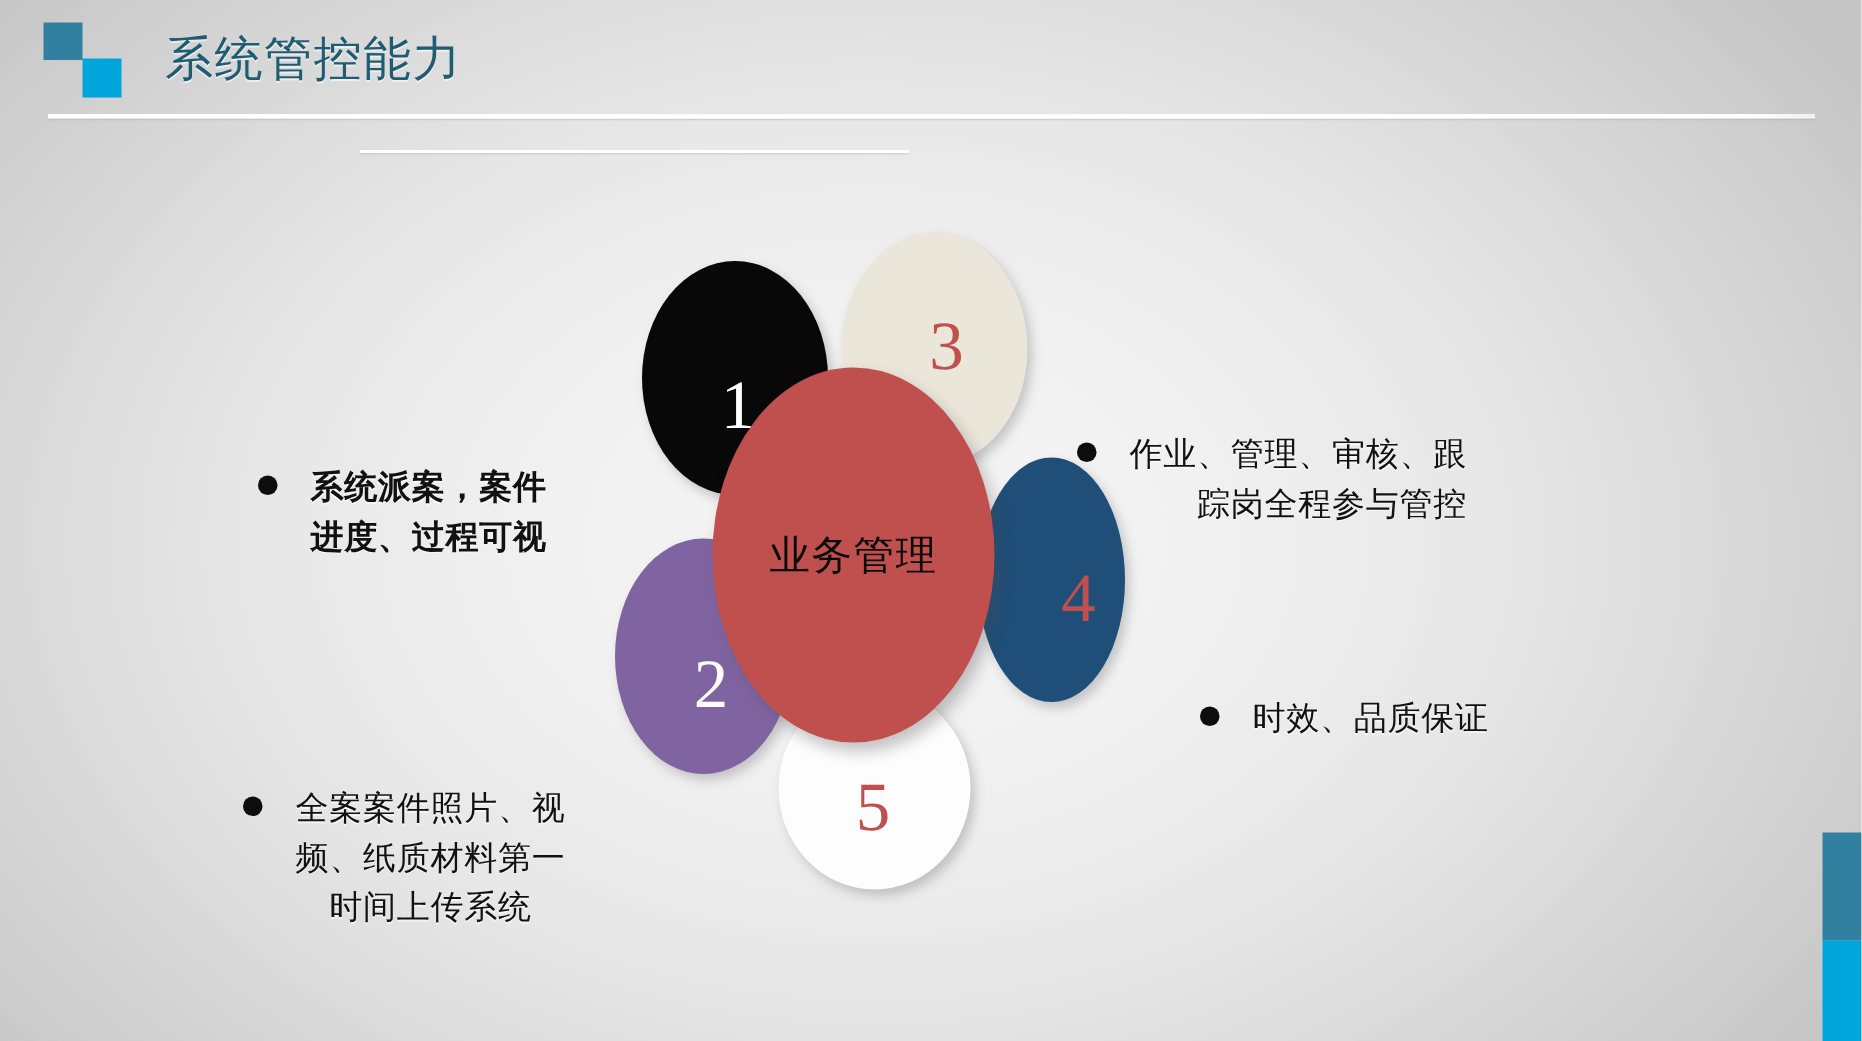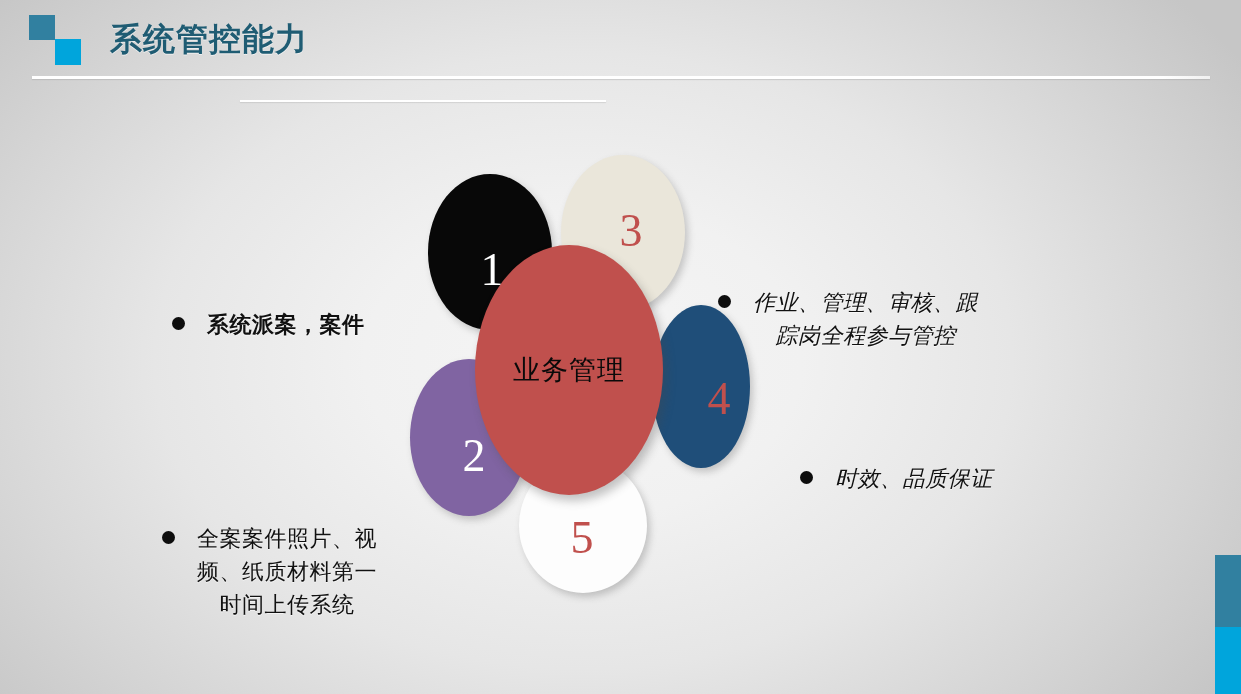--- a/index.html
+++ b/index.html
@@ -43,21 +43,21 @@
     top: 39px;
     width: 26px;
     height: 26px;
     background: #00a5dc;
   }
   .slide-title {
     position: absolute;
     left: 110px;
     top: 18px;
     font-size: 32px;
-    font-weight: bold;
+    font-weight: normal;
     color: #1f5c73;
     letter-spacing: 1px;
     line-height: 42px;
     white-space: nowrap;
     text-shadow: 0 1px 0 rgba(255,255,255,0.55);
   }
   .rule-main {
     position: absolute;
     left: 32px;
     top: 76px;
@@ -226,22 +226,21 @@
     color: #111111;
     letter-spacing: 0.5px;
     text-shadow: 0 1px 0 rgba(255,255,255,0.6);
   }
   .ct-left {
     margin-left: 22px;
     text-align: center;
   }
   .ct-right {
     margin-left: 22px;
-    text-align: center;
-    font-style: italic;
+    text-align: right;
   }
 
   .co-1 { left: 172px; top: 198px; width: 240px; font-weight: bold; }
   .co-2 { left: 162px; top: 396px; width: 255px; margin-top: 16px; }
   .co-3 { left: 718px; top: 176px; width: 320px; }
   .co-4 { left: 800px; top: 352px; width: 245px; }
   .co-5 { left: 762px; top: 496px; width: 230px; }
 </style>
 </head>
 <body>
@@ -280,20 +279,21 @@
     </div>
 
     <div class="core">
       <div class="core-line">业务管理</div>
     </div>
 
     <div class="callout co-1">
       <span class="bullet"></span>
       <span class="callout-text ct-left">
         <span>系统派案，案件</span><br>
+        <span>进度、过程可视</span>
       </span>
     </div>
 
     <div class="callout co-2">
       <span class="bullet"></span>
       <span class="callout-text ct-left">
         <span>全案案件照片、视</span><br>
         <span>频、纸质材料第一</span><br>
         <span>时间上传系统</span>
       </span>

